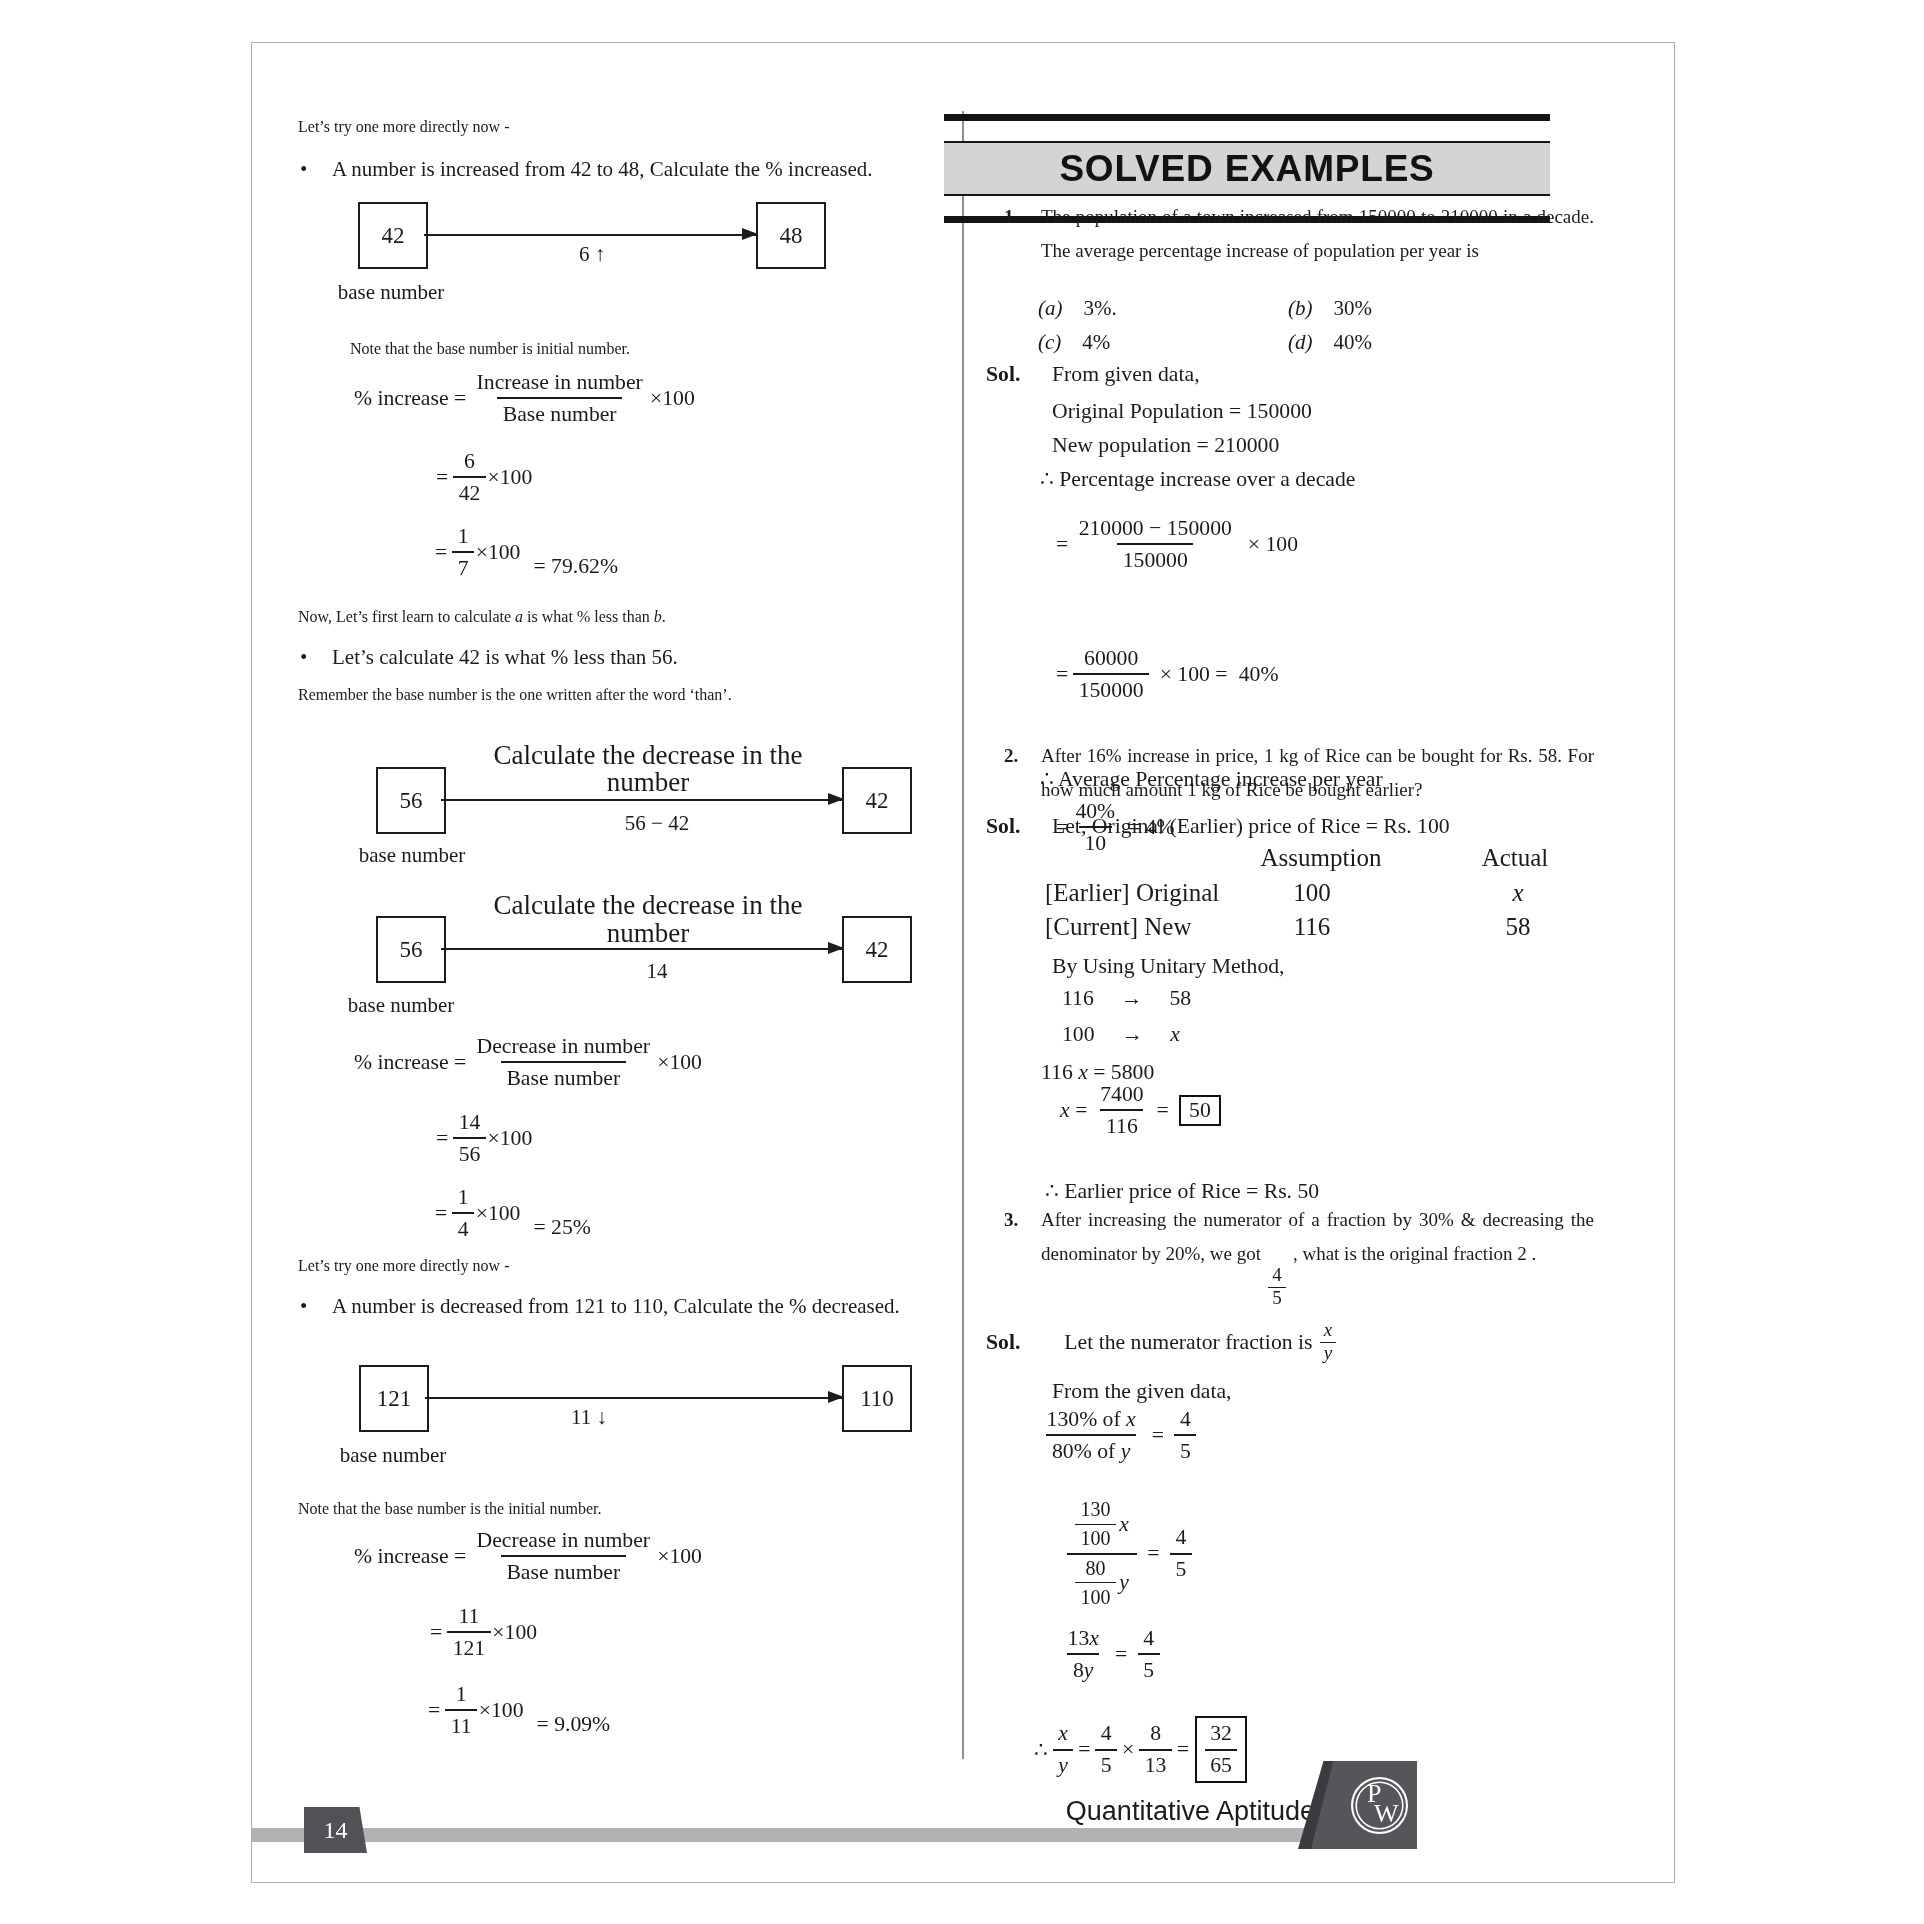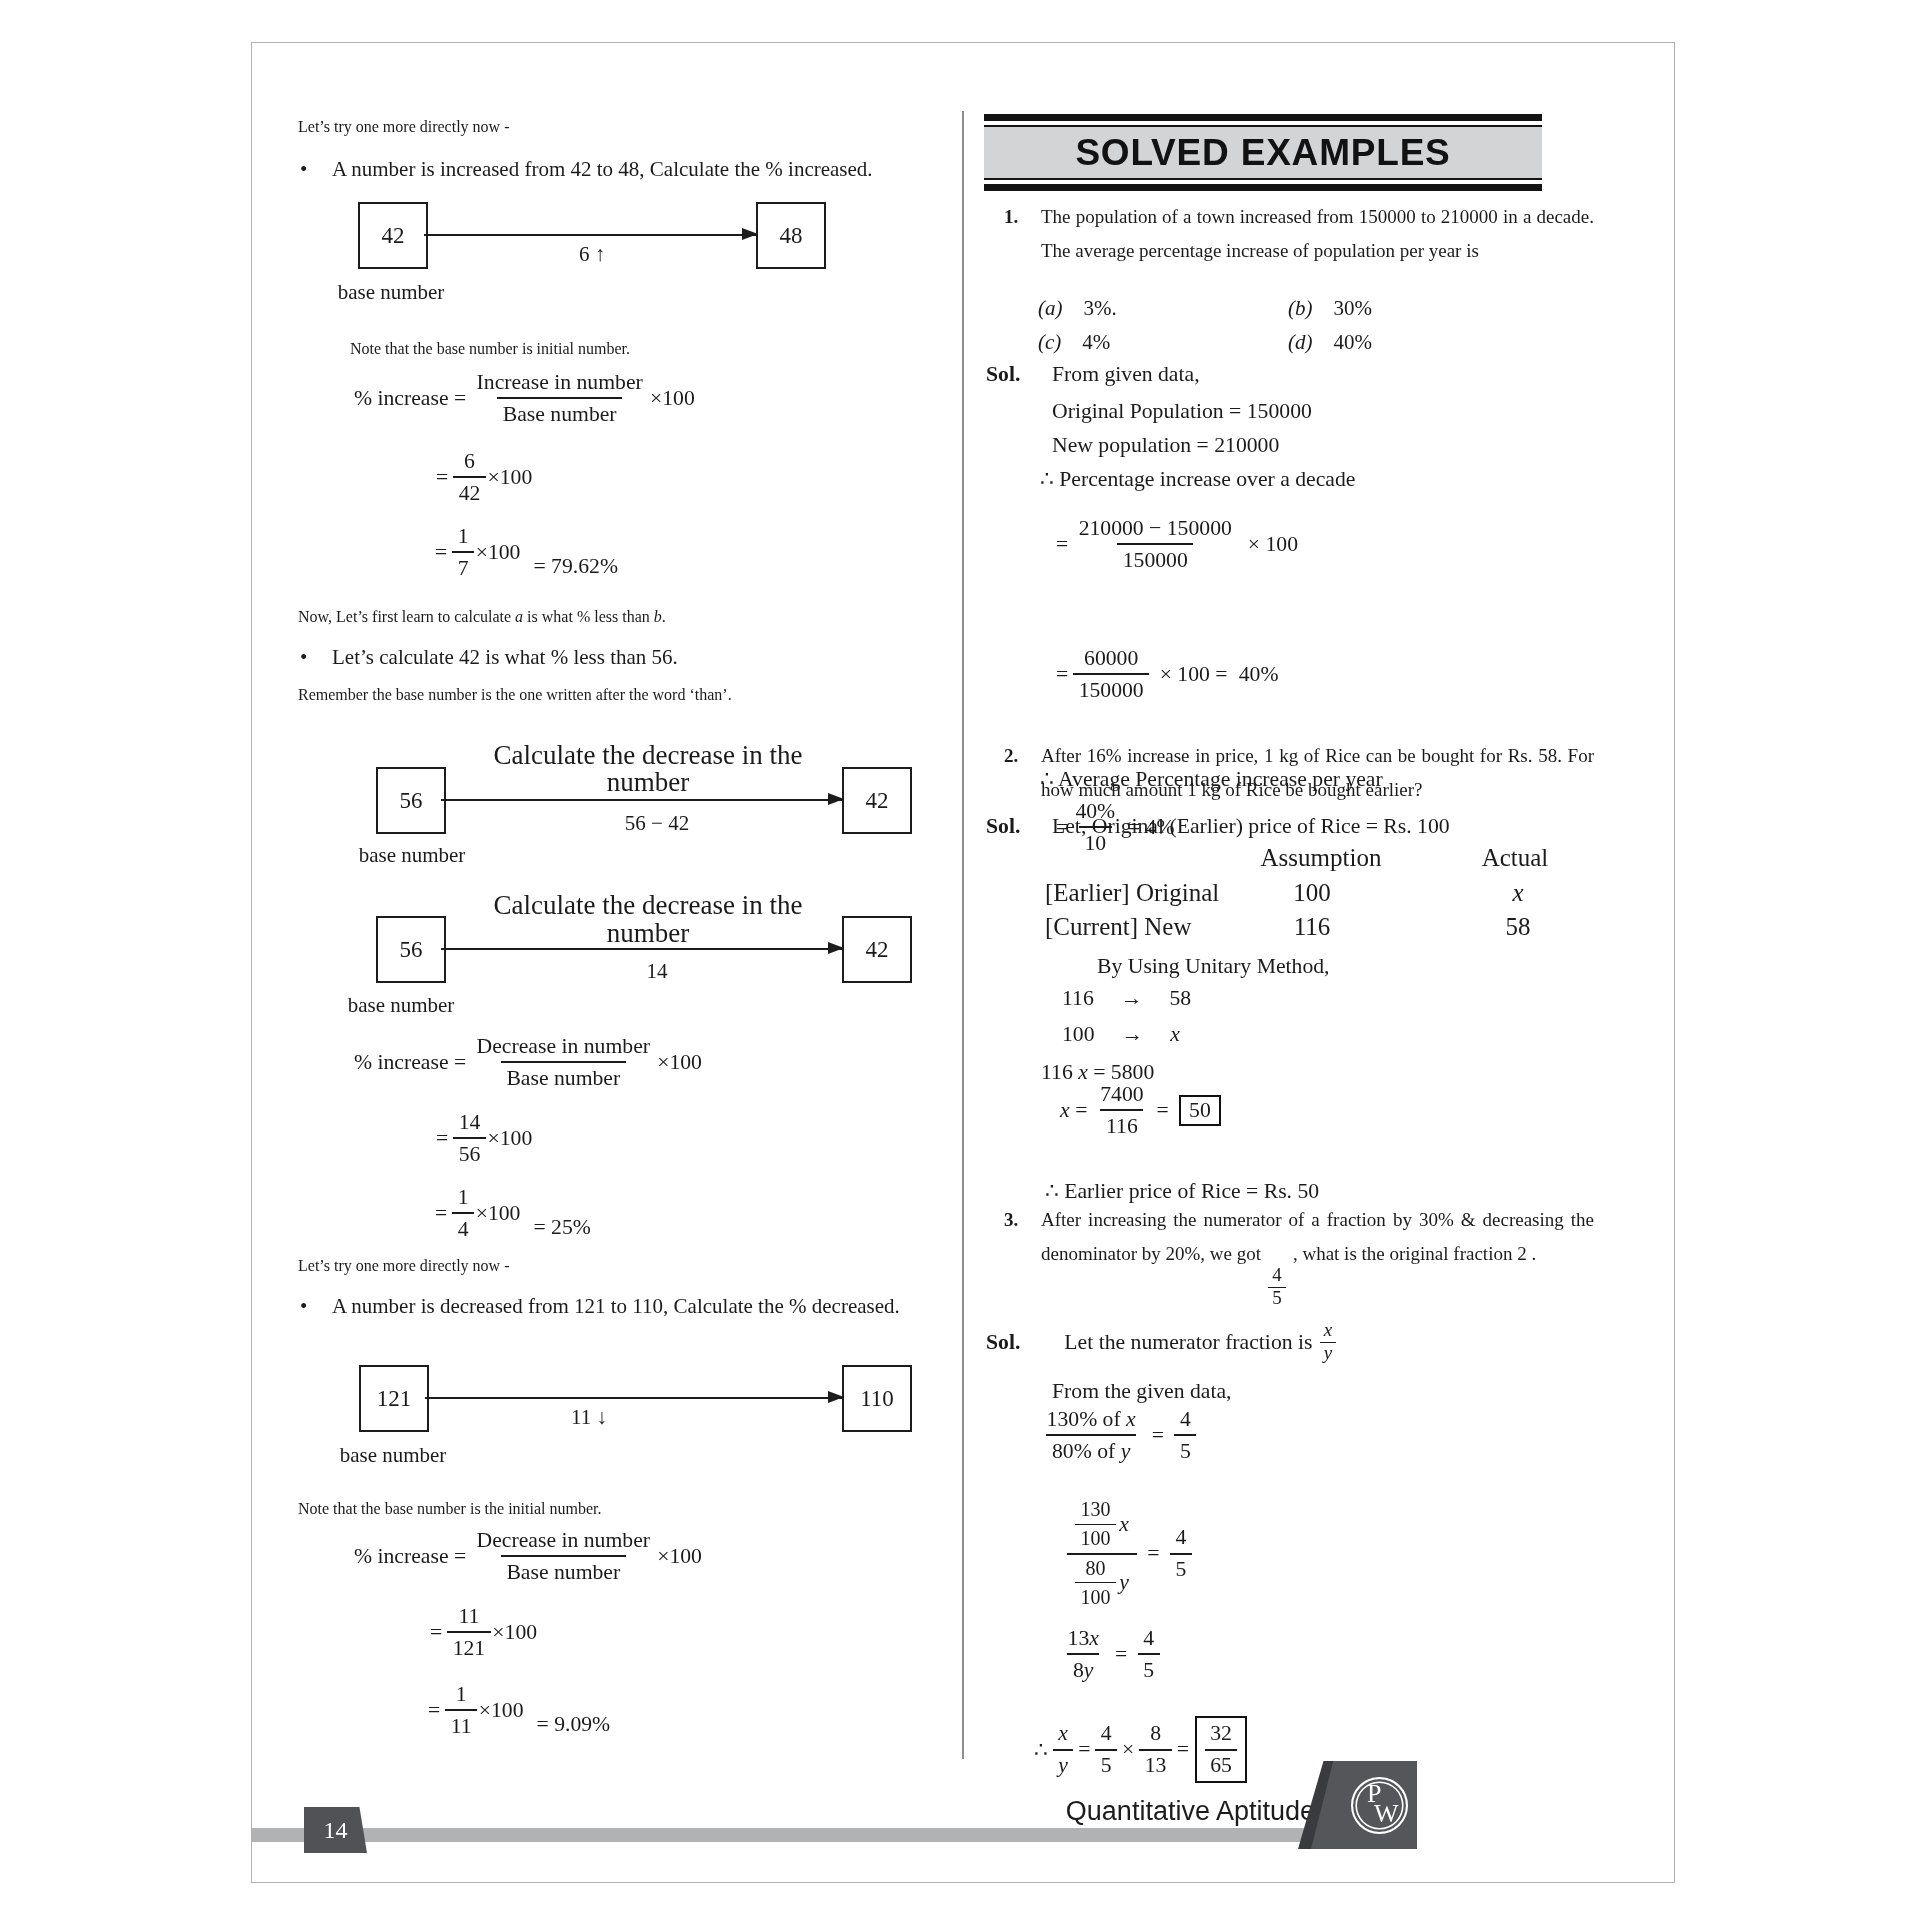--- a/index.html
+++ b/index.html
@@ -32,21 +32,21 @@
   .ansfr .fr{margin:0;}
   .ifr{display:inline-flex;flex-direction:column;align-items:center;vertical-align:-21px;margin:0 7.2px;line-height:1.1;font-size:19px;}
   .ifr .d{border-top:1.6px solid #1b1b1b;padding:0.8px 4px 0;}
   .ifr .n{padding:0 4px 0.8px;}
   .bigfr{display:inline-flex;flex-direction:column;align-items:center;margin:0 4.8px;}
   .bigfr .half{display:flex;align-items:center;padding:2.4px 8px;}
   .bigfr .bottom{border-top:2px solid #1b1b1b;}
   .bigfr .fr{margin:0 3.2px 0 0;font-size:20px;}
   .bigfr .fr .d{border-top-width:1.6px;}
   
-  .se-outer{position:absolute;left:732px;top:71px;width:558px;border-top:7.2px solid #141414;border-bottom:7.2px solid #141414;padding:4px 0;}
+  .se-outer{position:absolute;left:692px;top:71px;width:606px;border-top:7.2px solid #141414;border-bottom:7.2px solid #141414;padding:20px 0;}
   .se-inner{border-top:2.4px solid #141414;border-bottom:2.4px solid #141414;background:#d3d4d6;height:51px;line-height:51px;text-align:center;
     font-family:"Liberation Sans",sans-serif;font-weight:bold;font-size:37px;letter-spacing:0.8px;color:#121212;}
   .bullet-row{position:absolute;display:flex;font-size:21px;line-height:34px;}
   .bullet-glyph{width:32px;flex:none;font-size:21px;}
   
   .pgbar{position:absolute;left:0;top:1785px;width:1067px;height:13.6px;background:#b1b2b4;}
   .pgbadge{position:absolute;left:52px;top:1764px;width:63px;height:46px;background:#515256;clip-path:polygon(0 0,88% 0,100% 100%,0 100%);
     color:#fff;display:flex;align-items:center;justify-content:center;font-size:24px;}
   .brand{position:absolute;left:706px;top:1753px;width:357px;text-align:right;font-family:"Liberation Sans",sans-serif;font-size:27px;color:#1c1c1c;}
   .logo{position:absolute;left:1059px;top:1718px;width:106px;height:88px;}
@@ -262,21 +262,21 @@
 
   <div class="tbl-cell ctr" style="left:1069px;top:801px;">Assumption</div>
   <div class="tbl-cell ctr" style="left:1263px;top:801px;">Actual</div>
   <div class="tbl-cell" style="left:793px;top:836px;">[Earlier] Original</div>
   <div class="tbl-cell ctr" style="left:1060px;top:836px;">100</div>
   <div class="tbl-cell ctr it" style="left:1266px;top:836px;">x</div>
   <div class="tbl-cell" style="left:793px;top:870px;">[Current] New</div>
   <div class="tbl-cell ctr" style="left:1060px;top:870px;">116</div>
   <div class="tbl-cell ctr" style="left:1266px;top:870px;">58</div>
 
-  <div class="abs sline" style="left:845px;top:906px;">By Using Unitary Method,</div>
+  <div class="abs sline" style="left:800px;top:906px;">By Using Unitary Method,</div>
 
   <div class="uline" style="left:810px;top:943px;">
     <span>116</span>
     <span style="margin:0 27px;">→</span>
     <span>58</span>
   </div>
   <div class="uline" style="left:810px;top:979px;">
     <span>100</span>
     <span style="margin:0 27px;">→</span>
     <span class="it">x</span>

